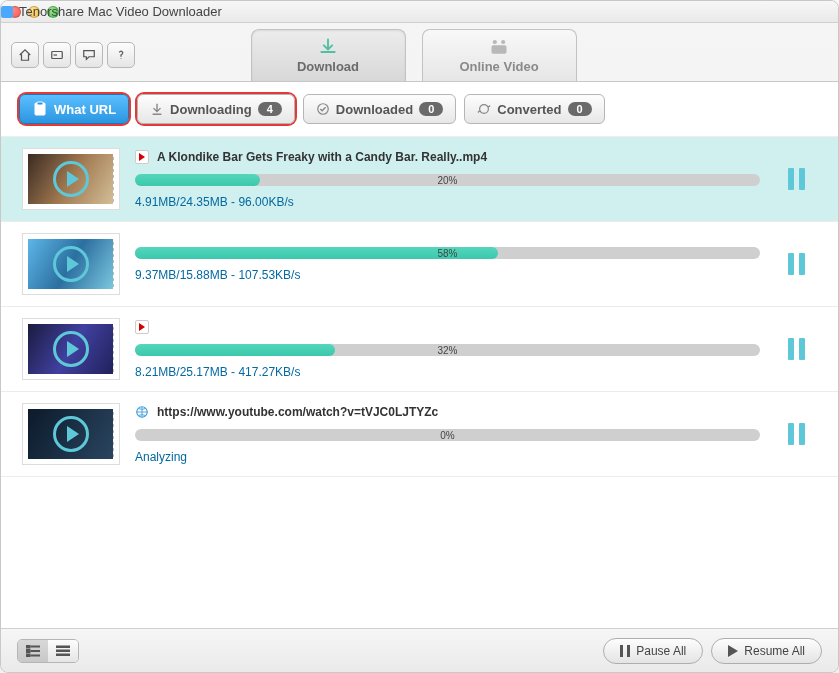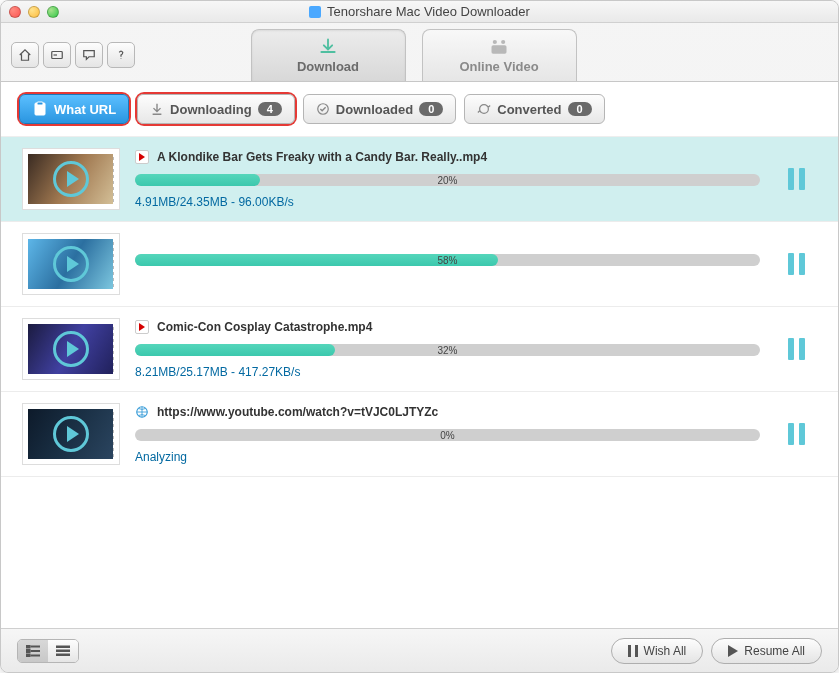--- a/index.html
+++ b/index.html
@@ -29,21 +29,21 @@
   border-bottom: 1px solid #d0d0d0;
   background: linear-gradient(#f7f7f7, #e9e9e9);
   border-radius: 8px 8px 0 0;
   position: relative;
 }
 .traffic { display: flex; gap: 7px; }
 .dot { width: 12px; height: 12px; border-radius: 50%; border: 1px solid rgba(0,0,0,.2); }
 .dot.red { background: radial-gradient(circle at 30% 30%, #ff8a80, #fc5753); }
 .dot.yellow { background: radial-gradient(circle at 30% 30%, #ffe38c, #fdbc40); }
 .dot.green { background: radial-gradient(circle at 30% 30%, #a7e28c, #33c748); }
-.title-center { position:absolute; left:0; right:0; text-align:center; font-size:13px; color:#444; pointer-events:none; display:flex; align-items:center; justify-content:center; gap:6px; }
+.title-center { position:absolute; left:0; right:0; text-align:center; font-size:13px; color:#444; pointer-events:none; display:flex; align-items:center; gap:6px; }
 .app-ico { width:12px; height:12px; background:#4aa8ff; border-radius:2px; display:inline-block; }
 
 .upper-toolbar {
   display:flex;
   align-items:center;
   padding: 6px 10px 0 10px;
 }
 .mini-btn {
   height:26px; width:28px;
   background: linear-gradient(#fdfdfd,#e5e5e5);
@@ -319,20 +319,21 @@
           <div class="bg bg2"></div>
           <div class="play-overlay">
               <div class="tri"></div>
             </div>
         </div>
         <div class="row-body">
           <div class="progress-wrap">
             <div class="progress-fill" style="width:58%"></div>
             <div class="progress-text">58%</div>
           </div>
+          <div class="meta">9.37MB/15.88MB - 107.53KB/s</div>
         </div>
         <div class="row-action">
           <div class="pause-ico">
               <span></span>
               <span></span>
             </div>
         </div>
       </div>
 
       <div class="row">
@@ -340,21 +341,20 @@
           <div class="bg bg3"></div>
           <div class="play-overlay">
               <div class="tri"></div>
             </div>
         </div>
         <div class="row-body">
           <div class="file-title">
             <span class="src-ico src-yt">
                 <span></span>
               </span>
-            <span>Comic-Con Cosplay Catastrophe.mp4</span>
           </div>
           <div class="progress-wrap">
             <div class="progress-fill" style="width:32%"></div>
             <div class="progress-text">32%</div>
           </div>
           <div class="meta">8.21MB/25.17MB - 417.27KB/s</div>
         </div>
         <div class="row-action">
           <div class="pause-ico">
               <span></span>
@@ -416,21 +416,21 @@
             <rect x="0" y="9" width="14" height="1.5"></rect>
           </svg>
       </button>
     </div>
     <div class="spacer"></div>
     <button class="pill-btn">
       <svg width="10" height="12" viewBox="0 0 10 12">
           <rect x="0" y="0" width="3" height="12" fill="#555"></rect>
           <rect x="7" y="0" width="3" height="12" fill="#555"></rect>
         </svg>
-      <span>Wish All</span>
+      <span>Pause All</span>
     </button>
     <button class="pill-btn">
       <svg width="10" height="12" viewBox="0 0 10 12">
           <path d="M0 0 L10 6 L0 12 Z" fill="#555"></path>
         </svg>
       <span>Resume All</span>
     </button>
   </div>
 
 </div>

